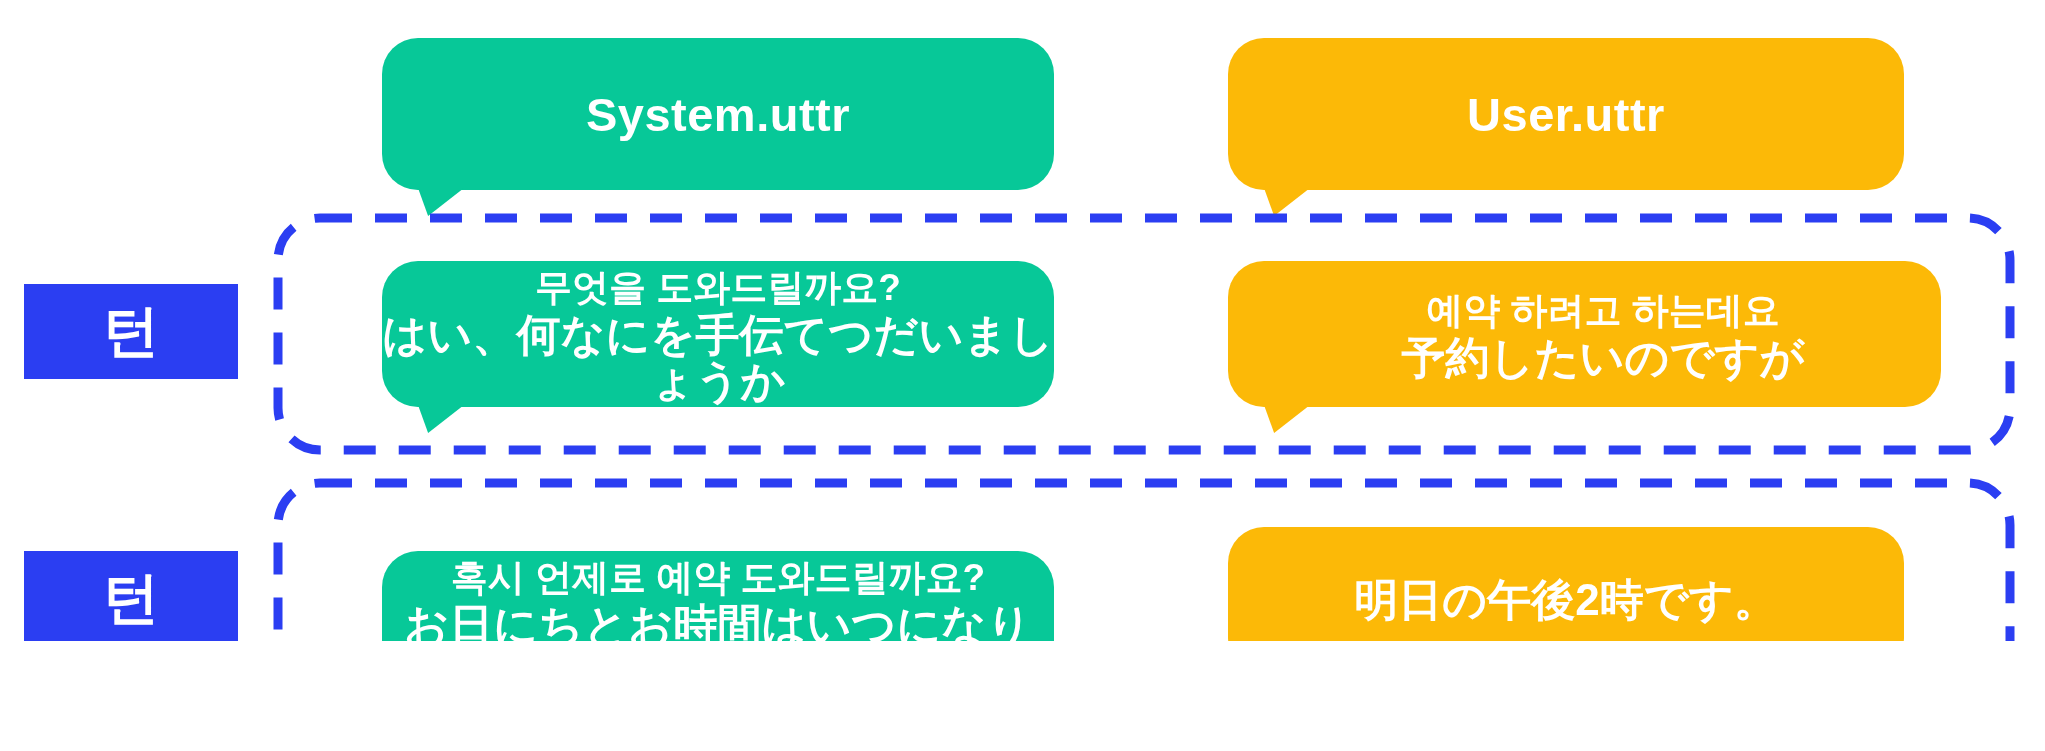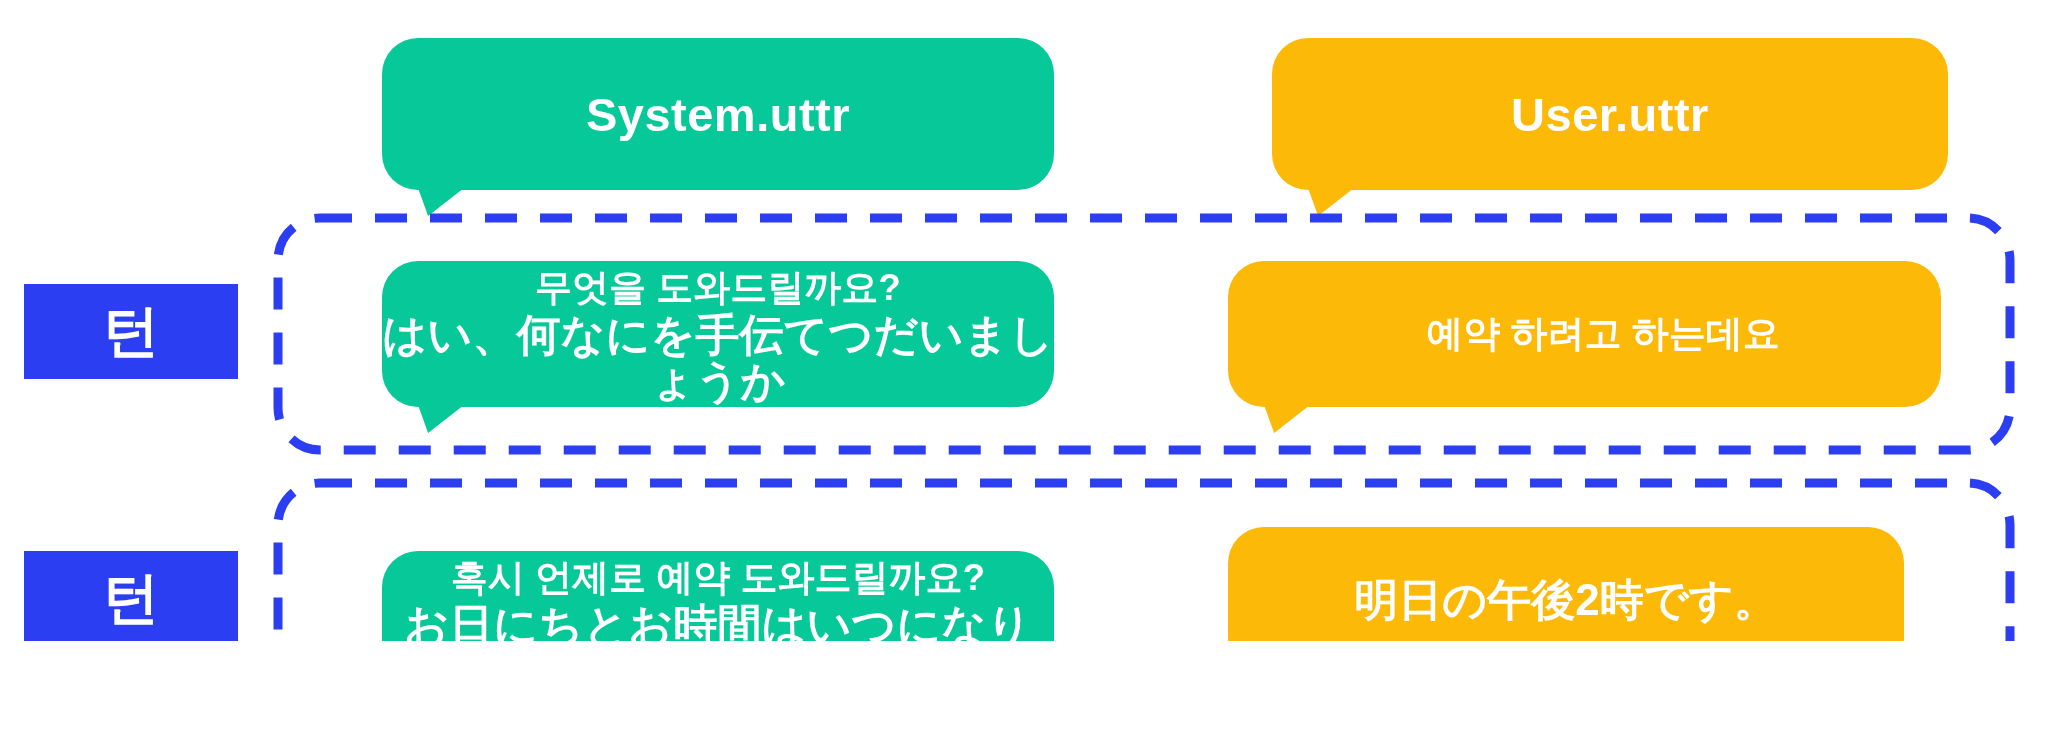--- a/index.html
+++ b/index.html
@@ -63,21 +63,21 @@
     color: var(--bubble-text);
     display: flex;
     align-items: center;
     justify-content: center;
     font-size: 56px;
     font-weight: 700;
   }
 
   
   #sys-header  { left: 382px;  top: 38px;  width: 672px; height: 152px; }
-  #usr-header  { left: 1228px; top: 38px;  width: 676px; height: 152px; margin-left: 44px; }
+  #usr-header  { left: 1228px; top: 38px;  width: 676px; height: 152px; }
 
   #box-1 { left: 271px; top: 211px; }
   #box-2 { left: 271px; top: 476px; }
 
   #turn-label-1 { left: 24px; top: 284px; }
   #turn-label-2 { left: 24px; top: 551px; }
 
   #t1-sys { left: 382px;  top: 261px; width: 672px; height: 146px; }
   #t1-usr { left: 1228px; top: 261px; width: 676px; height: 146px; padding-left: 37px; }
   #t2-sys { left: 382px;  top: 551px; width: 672px; height: 146px; }
@@ -102,20 +102,21 @@
   </svg>
   <div id="turn-label-1" class="turn-label">턴</div>
 
   <div id="t1-sys" class="bubble system">
     <div class="line1">무엇을 도와드릴까요?</div>
     <div class="line2">はい、何なにを手伝てつだいましょうか</div>
     <div class="tail"></div>
   </div>
   <div id="t1-usr" class="bubble user">
     <div class="line1">예약 하려고 하는데요</div>
+    <div class="line2">予約したいのですが</div>
     <div class="tail"></div>
   </div>
 
   <svg id="box-2" class="turn-box" width="1746" height="247">
     <rect x="7" y="7" width="1732" height="232" rx="42"></rect>
   </svg>
   <div id="turn-label-2" class="turn-label">턴</div>
 
   <div id="t2-sys" class="bubble system">
     <div class="line1">혹시 언제로 예약 도와드릴까요?</div>

